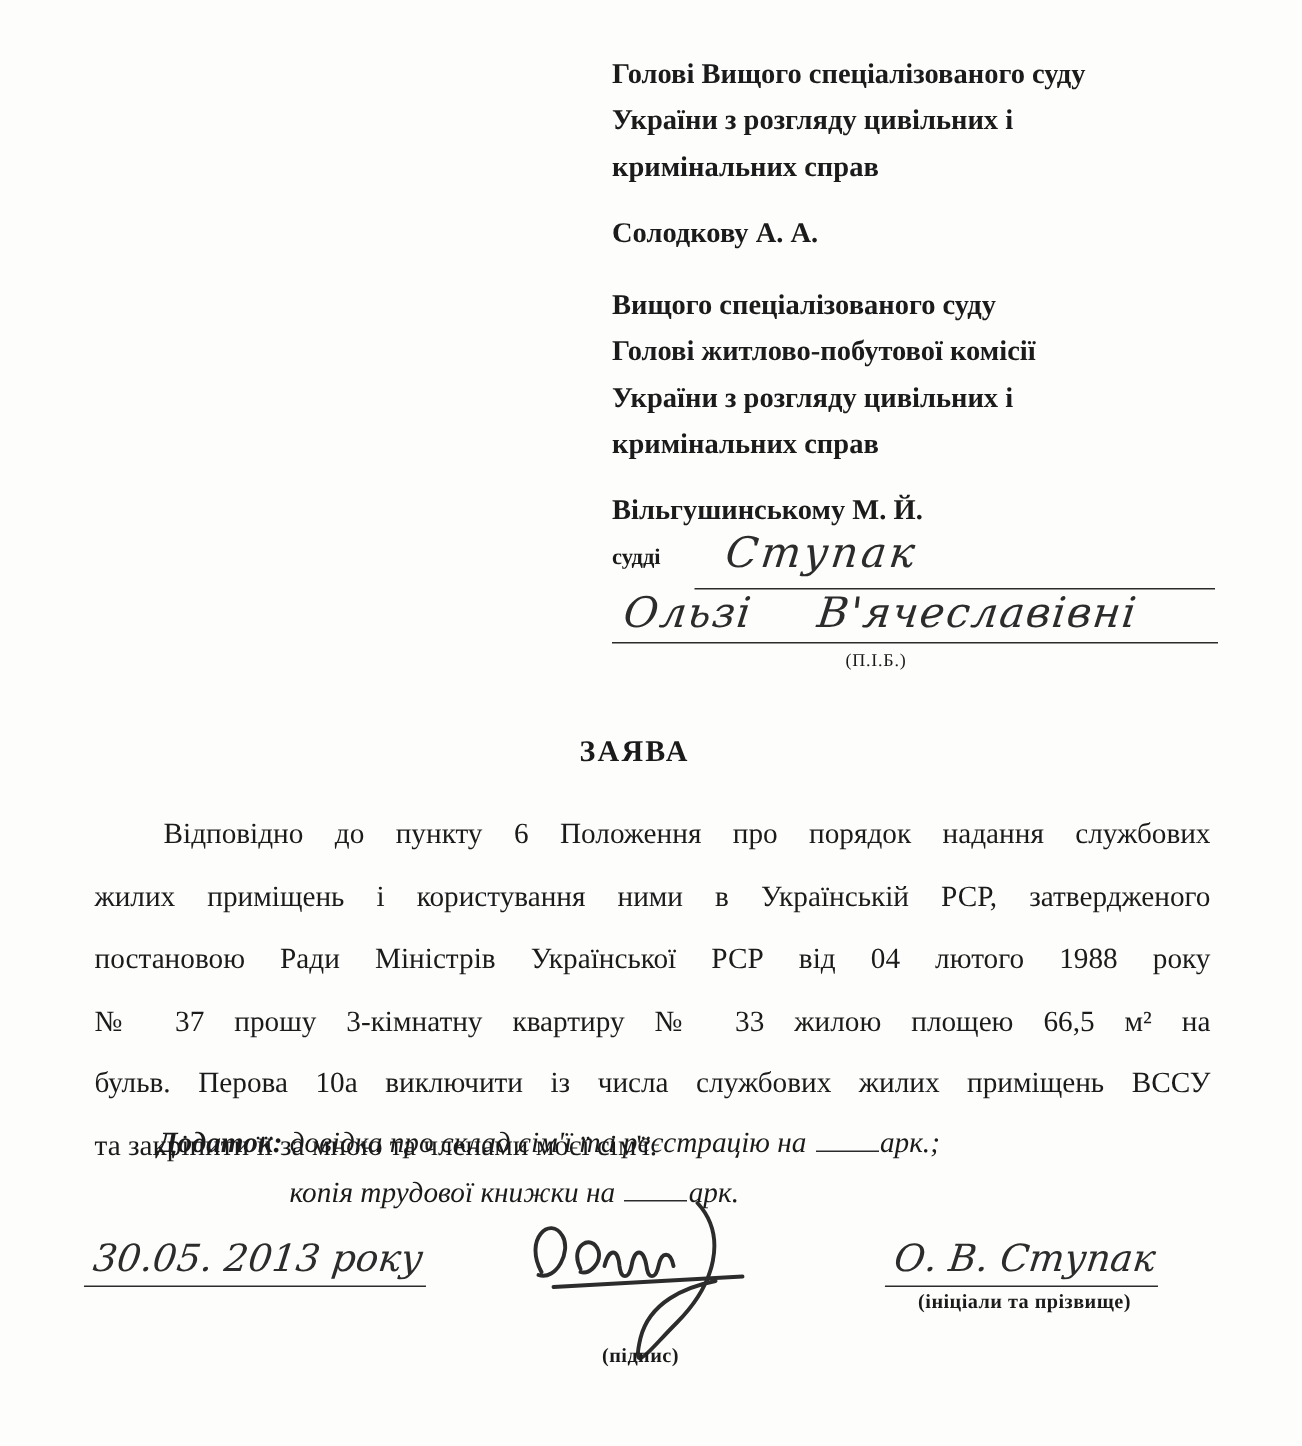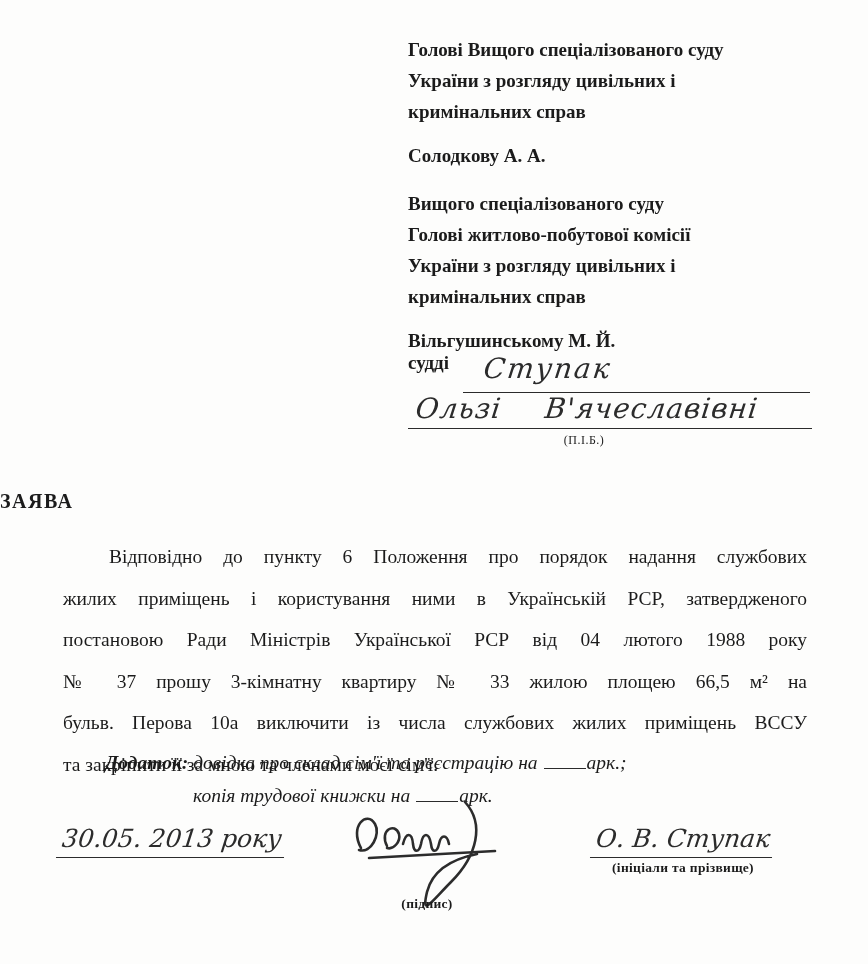--- a/index.html
+++ b/index.html
@@ -15,22 +15,22 @@
   
   .addr{
     position:absolute;left:408px;width:390px;
     font-weight:bold;font-size:19px;line-height:31px;
   }
   .addr-b1{top:34px;}
   .addr-b2{top:188px;}
   .addr-name{margin-top:13px;}
   
   .sudd-label{
-    position:absolute;left:408px;top:352px;
-    font-weight:bold;font-size:19px;
+    position:absolute;left:408px;top:364px;
+    font-weight:bold;font-size:15px;
   }
   .hand{
     font-family:"DejaVu Serif",serif;
     font-style:italic;
     color:#2c2c2c;
     transform:skewX(-7deg);
     transform-origin:left bottom;
     white-space:nowrap;
   }
   .hand1{position:absolute;left:482px;top:352px;font-size:28px;letter-spacing:2px;}
@@ -38,21 +38,21 @@
   .uline{position:absolute;border-bottom:1.6px solid #2b2b2b;}
   .u1{left:463px;top:360px;width:347px;height:32px;}
   .u2{left:408px;top:396px;width:404px;height:32px;}
   .pib-caption{
     position:absolute;left:524px;top:433px;width:120px;
     text-align:center;font-size:12px;font-weight:normal;letter-spacing:.5px;
   }
   
   .title{
     position:absolute;left:0;top:490px;width:846px;
-    text-align:left;font-weight:bold;font-size:20px;letter-spacing:1.5px;
+    text-align:center;font-weight:bold;font-size:20px;letter-spacing:1.5px;
   }
   
   .body-par{
     position:absolute;left:63px;top:536px;width:744px;
     font-size:19.5px;
   }
   .body-line{
     height:41.5px;line-height:41.5px;
     text-align:justify;text-align-last:justify;
     white-space:normal;

